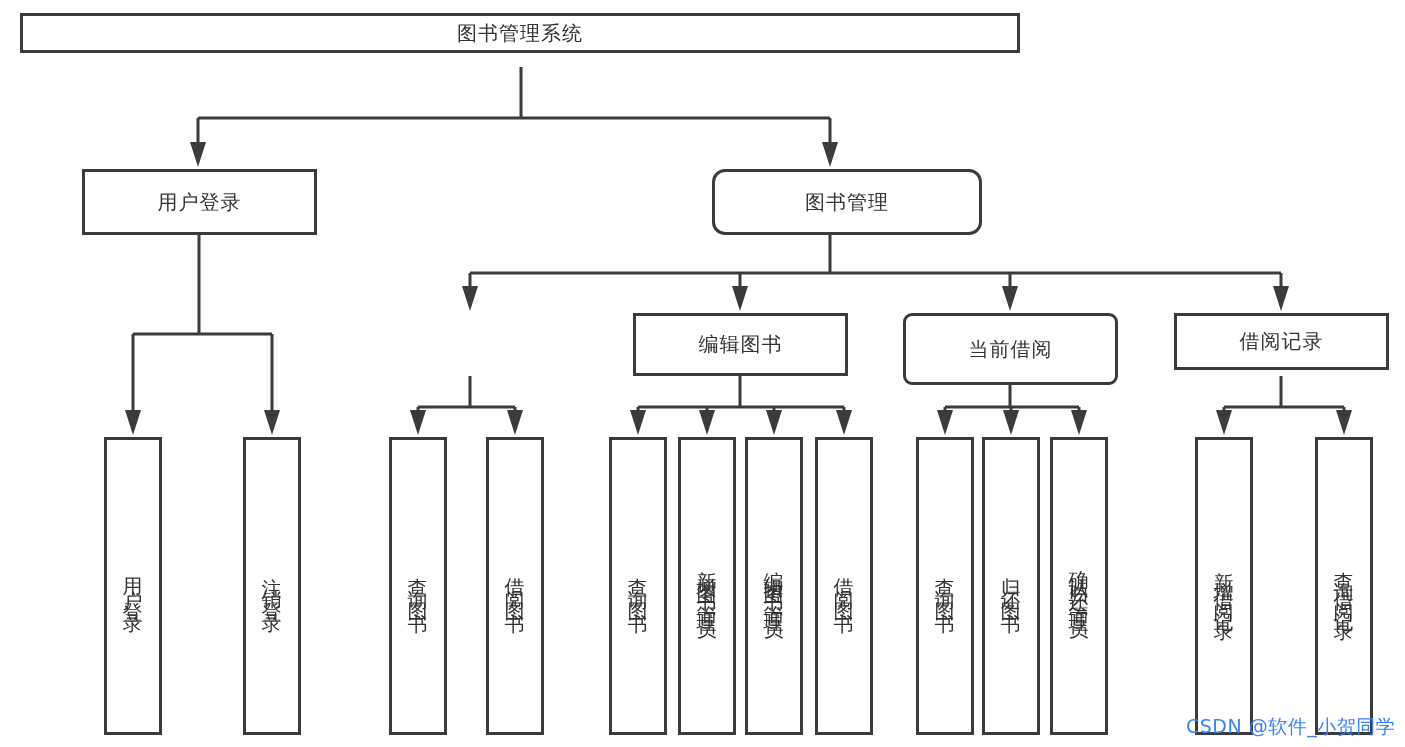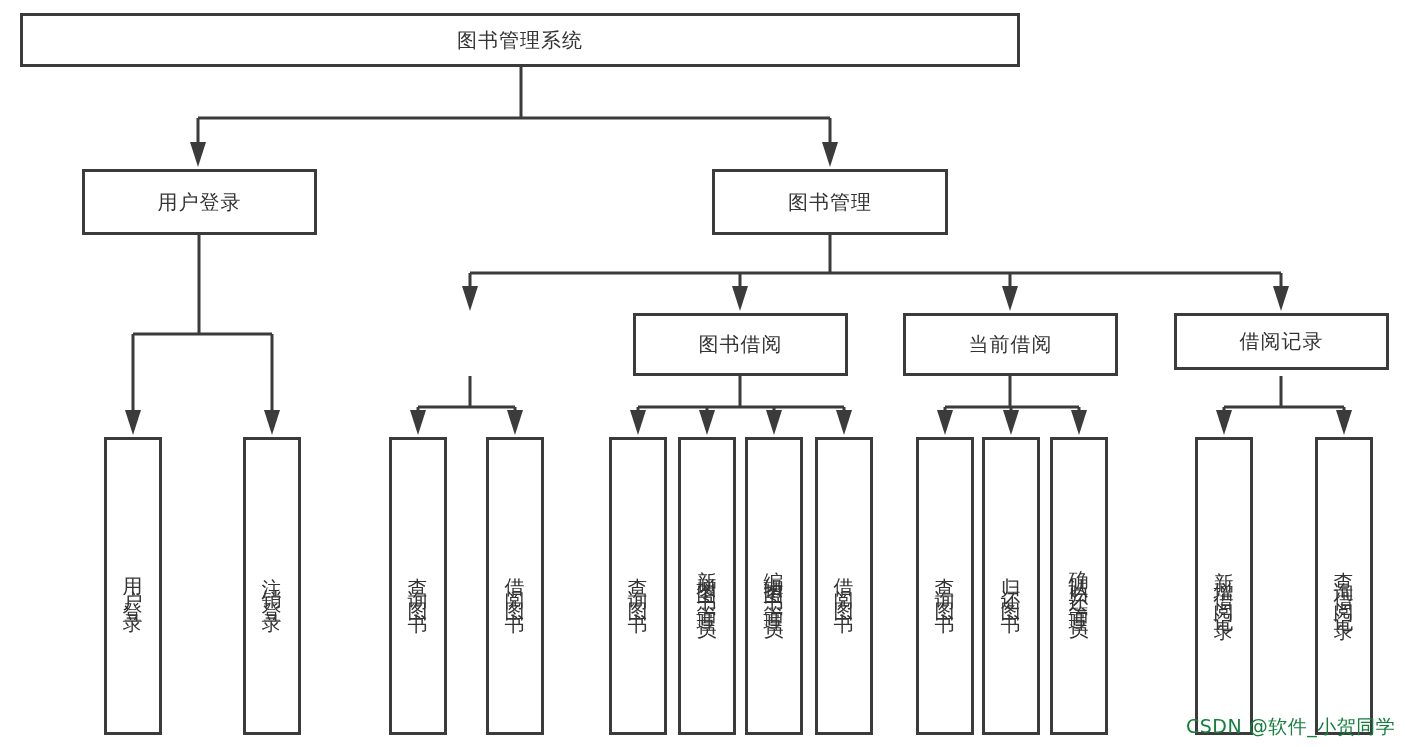--- a/index.html
+++ b/index.html
@@ -16,44 +16,44 @@
   .vbox{
     position:absolute;box-sizing:border-box;border:3px solid #3b3b3b;background:#ffffff;
     top:437px;width:58px;height:298px;
     display:flex;align-items:center;justify-content:center;
     writing-mode:vertical-lr;text-orientation:mixed;
     font-size:20px;letter-spacing:12px;color:#333333;line-height:1;
   }
   .vbox.mid{letter-spacing:10px;}
   .vbox.tight{letter-spacing:7px;}
   
-  #n-root{left:20px;top:13px;width:1000px;height:54px;}
+  #n-root{left:20px;top:13px;width:1000px;height:40px;}
   #n-user-login{left:82px;top:169px;width:235px;height:66px;}
-  #n-book-mgmt{left:712px;top:169px;width:236px;height:66px;}
+  #n-book-mgmt{left:712px;top:169px;width:270px;height:66px;border-radius:13px;}
   #n-new-book{left:363px;top:313px;width:215px;height:63px;}
   #n-book-borrow{left:633px;top:313px;width:215px;height:63px;}
-  #n-cur-borrow{left:903px;top:313px;width:215px;height:63px;}
+  #n-cur-borrow{left:903px;top:313px;width:215px;height:72px;border-radius:9px;}
   #n-borrow-rec{left:1174px;top:313px;width:215px;height:57px;}
   
   #n-ul-login{left:104px;}
   #n-ul-logout{left:243px;}
   #n-nb-query{left:389px;}
   #n-nb-borrow{left:486px;}
   #n-bb-query{left:609px;}
   #n-bb-add{left:678px;}
   #n-bb-edit{left:745px;}
   #n-bb-borrow{left:815px;}
   #n-cb-query{left:916px;}
   #n-cb-return{left:982px;}
   #n-cb-confirm{left:1050px;}
   #n-br-add{left:1195px;}
   #n-br-query{left:1315px;}
   #watermark{
     position:absolute;left:1186px;top:714px;width:210px;
-    font-size:19px;letter-spacing:0.5px;color:#15803d;white-space:nowrap;
+    font-size:19px;letter-spacing:0.5px;color:#3b82f6;white-space:nowrap;
   }
 </style>
 </head>
 <body>
 
 <div id="canvas">
 
   <svg id="wires" viewBox="0 0 1405 747" xmlns="http://www.w3.org/2000/svg">
     <g stroke="#3b3b3b" stroke-width="3" fill="none">
       <path d="M521,67 V118 M198,118 H830 M198,118 V150 M830,118 V150"></path>
@@ -85,21 +85,21 @@
       <polygon points="1216,410 1232,410 1224,435"></polygon>
       <polygon points="1336,410 1352,410 1344,435"></polygon>
     </g>
   </svg>
 
   <div class="box" id="n-root">图书管理系统</div>
 
   <div class="box" id="n-user-login">用户登录</div>
   <div class="box" id="n-book-mgmt">图书管理</div>
 
-  <div class="box" id="n-book-borrow">图书借阅</div>
+  <div class="box" id="n-book-borrow">编辑图书</div>
   <div class="box" id="n-cur-borrow">当前借阅</div>
   <div class="box" id="n-borrow-rec">借阅记录</div>
 
   <div class="vbox" id="n-ul-login">用户登录</div>
   <div class="vbox" id="n-ul-logout">注销登录</div>
 
   <div class="vbox" id="n-nb-query">查询图书</div>
   <div class="vbox" id="n-nb-borrow">借阅图书</div>
 
   <div class="vbox" id="n-bb-query">查询图书</div>

